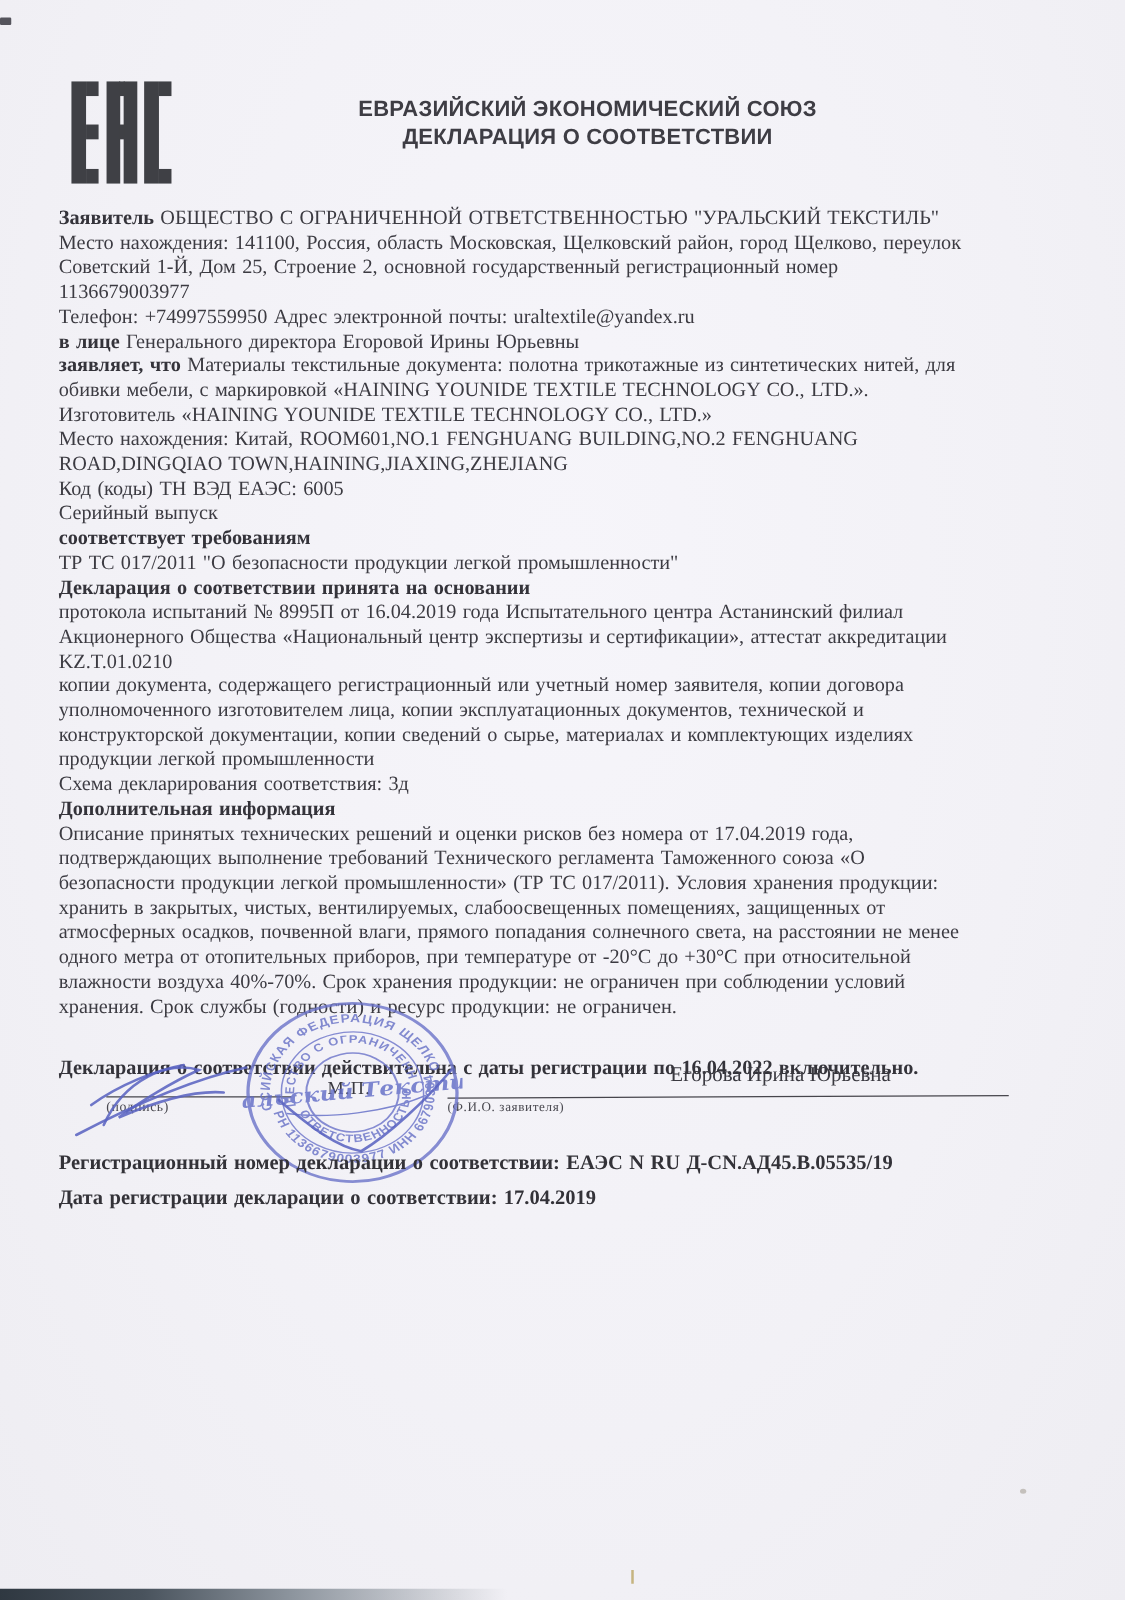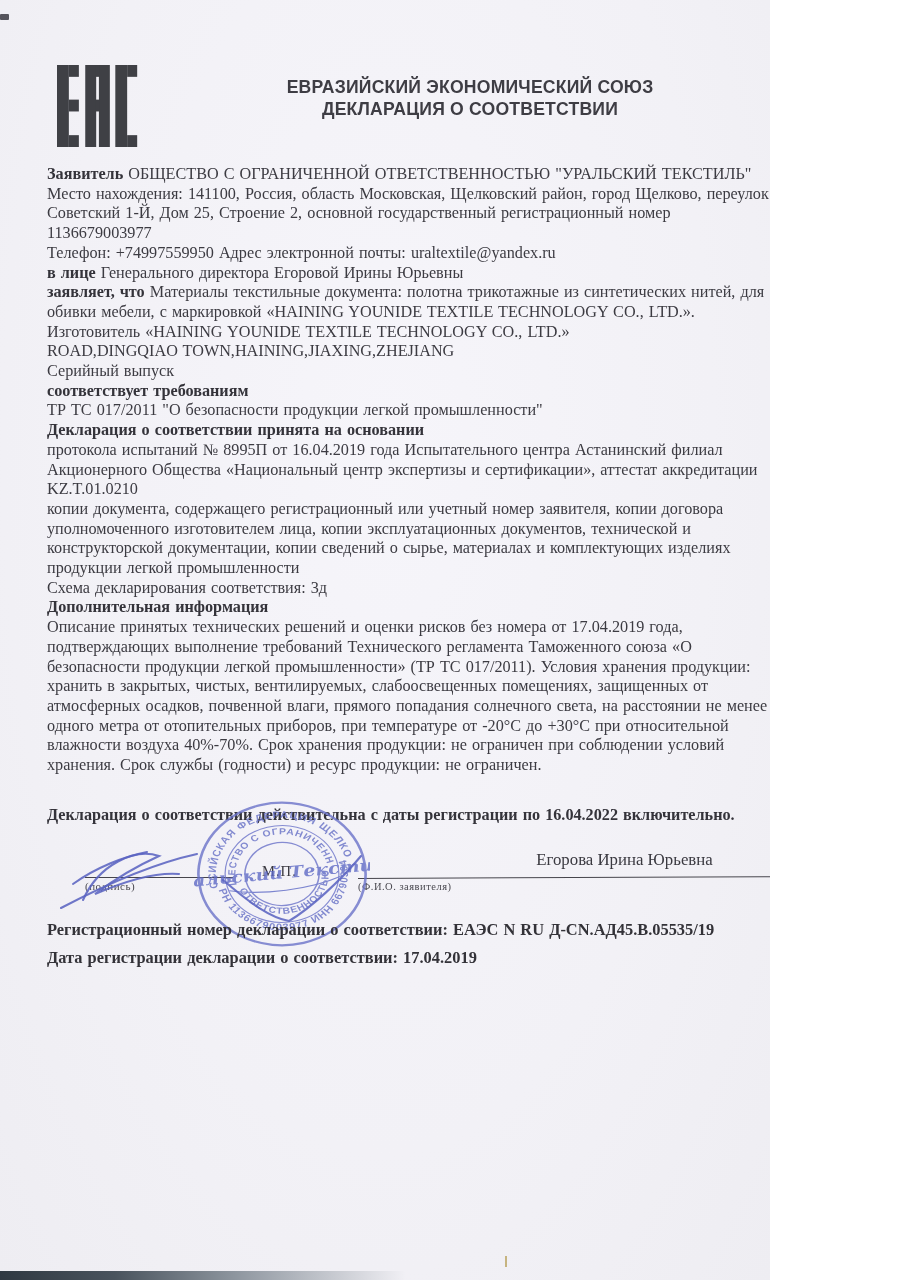--- a/index.html
+++ b/index.html
@@ -1,18 +1,18 @@
 <!DOCTYPE html>
 <html><head>
 <meta charset="utf-8">
 <style>
   html,body{margin:0;padding:0;}
   .page{
     position:relative;
-    width:770px;height:1280px;
+    width:900px;height:1280px;
     background:radial-gradient(ellipse at 50% 35%, #f6f5fa 0%, #f2f1f6 60%, #eeedf2 100%);
     overflow:hidden;
     font-family:"Liberation Serif", serif;
     color:#3c3b42;
   }
   
   .eac-logo{position:absolute;left:57px;top:65px;width:82px;height:82px;}
   .eac-logo rect{fill:#3f4045;}
   .header-text{
     position:absolute;left:210px;top:77px;width:520px;
@@ -103,21 +103,23 @@
   <div class="doc-body">
       <div class="doc-line"><span class="b">Заявитель</span><span> ОБЩЕСТВО С ОГРАНИЧЕННОЙ ОТВЕТСТВЕННОСТЬЮ "УРАЛЬСКИЙ ТЕКСТИЛЬ"</span></div>
       <div class="doc-line"><span>Место нахождения: 141100, Россия, область Московская, Щелковский район, город Щелково, переулок</span></div>
       <div class="doc-line"><span>Советский 1-Й, Дом 25, Строение 2, основной государственный регистрационный номер</span></div>
       <div class="doc-line"><span>1136679003977</span></div>
       <div class="doc-line"><span>Телефон: +74997559950 Адрес электронной почты: uraltextile@yandex.ru</span></div>
       <div class="doc-line"><span class="b">в лице</span><span> Генерального директора Егоровой Ирины Юрьевны</span></div>
       <div class="doc-line"><span class="b">заявляет, что</span><span> Материалы текстильные документа: полотна трикотажные из синтетических нитей, для</span></div>
       <div class="doc-line"><span>обивки мебели, с маркировкой «HAINING YOUNIDE TEXTILE TECHNOLOGY CO., LTD.».</span></div>
       <div class="doc-line"><span>Изготовитель «HAINING YOUNIDE TEXTILE TECHNOLOGY CO., LTD.»</span></div>
+      <div class="doc-line"><span>Место нахождения: Китай, ROOM601,NO.1 FENGHUANG BUILDING,NO.2 FENGHUANG</span></div>
       <div class="doc-line"><span>ROAD,DINGQIAO TOWN,HAINING,JIAXING,ZHEJIANG</span></div>
+      <div class="doc-line"><span>Код (коды) ТН ВЭД ЕАЭС: 6005</span></div>
       <div class="doc-line"><span>Серийный выпуск</span></div>
       <div class="doc-line"><span class="b">соответствует требованиям</span></div>
       <div class="doc-line"><span>ТР ТС 017/2011 "О безопасности продукции легкой промышленности"</span></div>
       <div class="doc-line"><span class="b">Декларация о соответствии принята на основании</span></div>
       <div class="doc-line"><span>протокола испытаний № 8995П от 16.04.2019 года Испытательного центра Астанинский филиал</span></div>
       <div class="doc-line"><span>Акционерного Общества «Национальный центр экспертизы и сертификации», аттестат аккредитации</span></div>
       <div class="doc-line"><span>KZ.T.01.0210</span></div>
       <div class="doc-line"><span>копии документа, содержащего регистрационный или учетный номер заявителя, копии договора</span></div>
       <div class="doc-line"><span>уполномоченного изготовителем лица, копии эксплуатационных документов, технической и</span></div>
       <div class="doc-line"><span>конструкторской документации, копии сведений о сырье, материалах и комплектующих изделиях</span></div>

